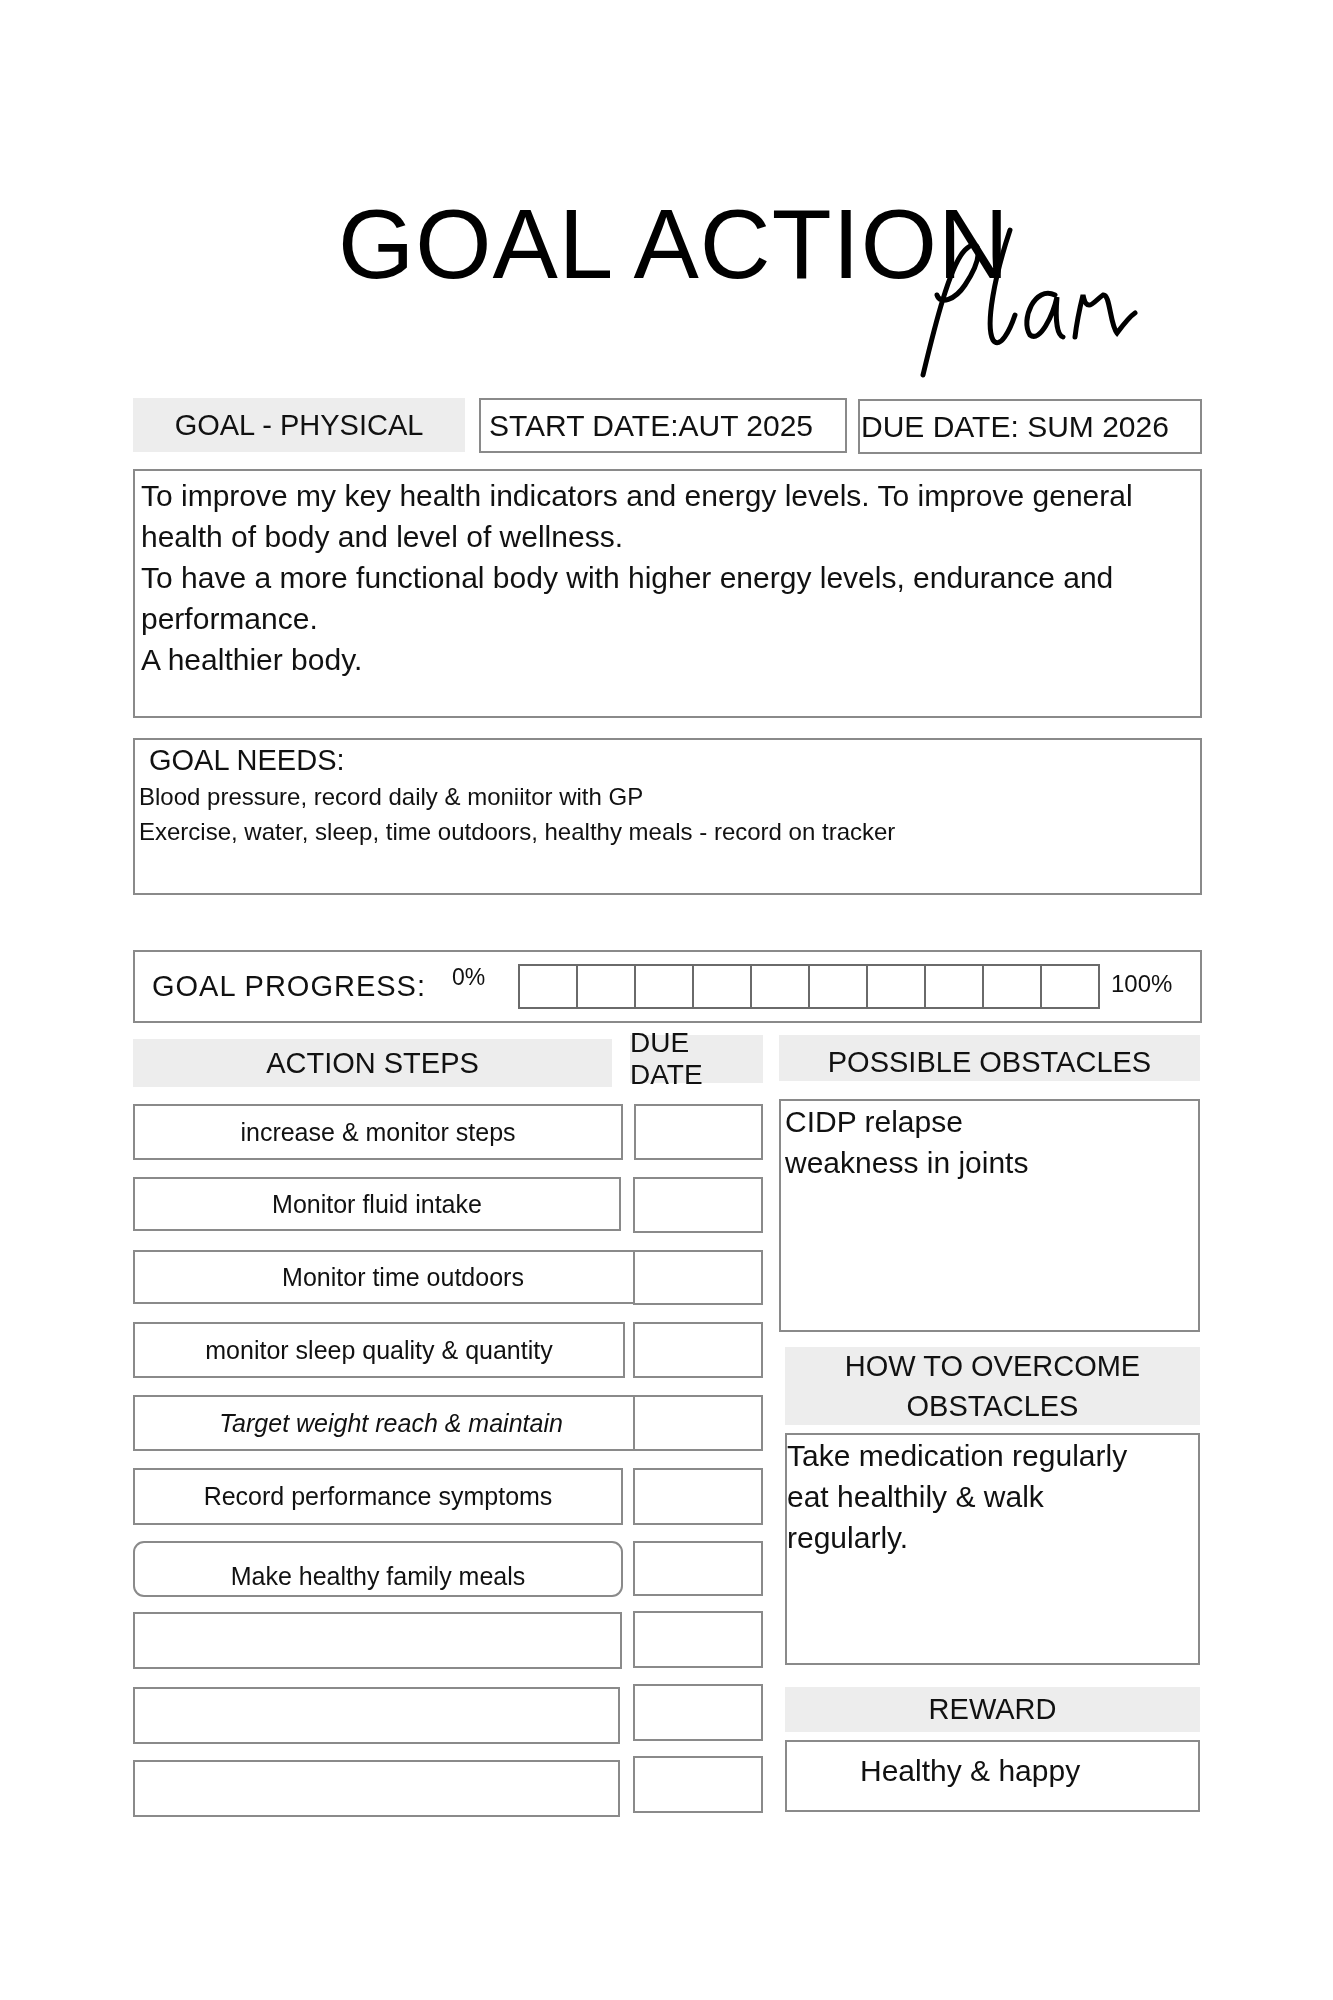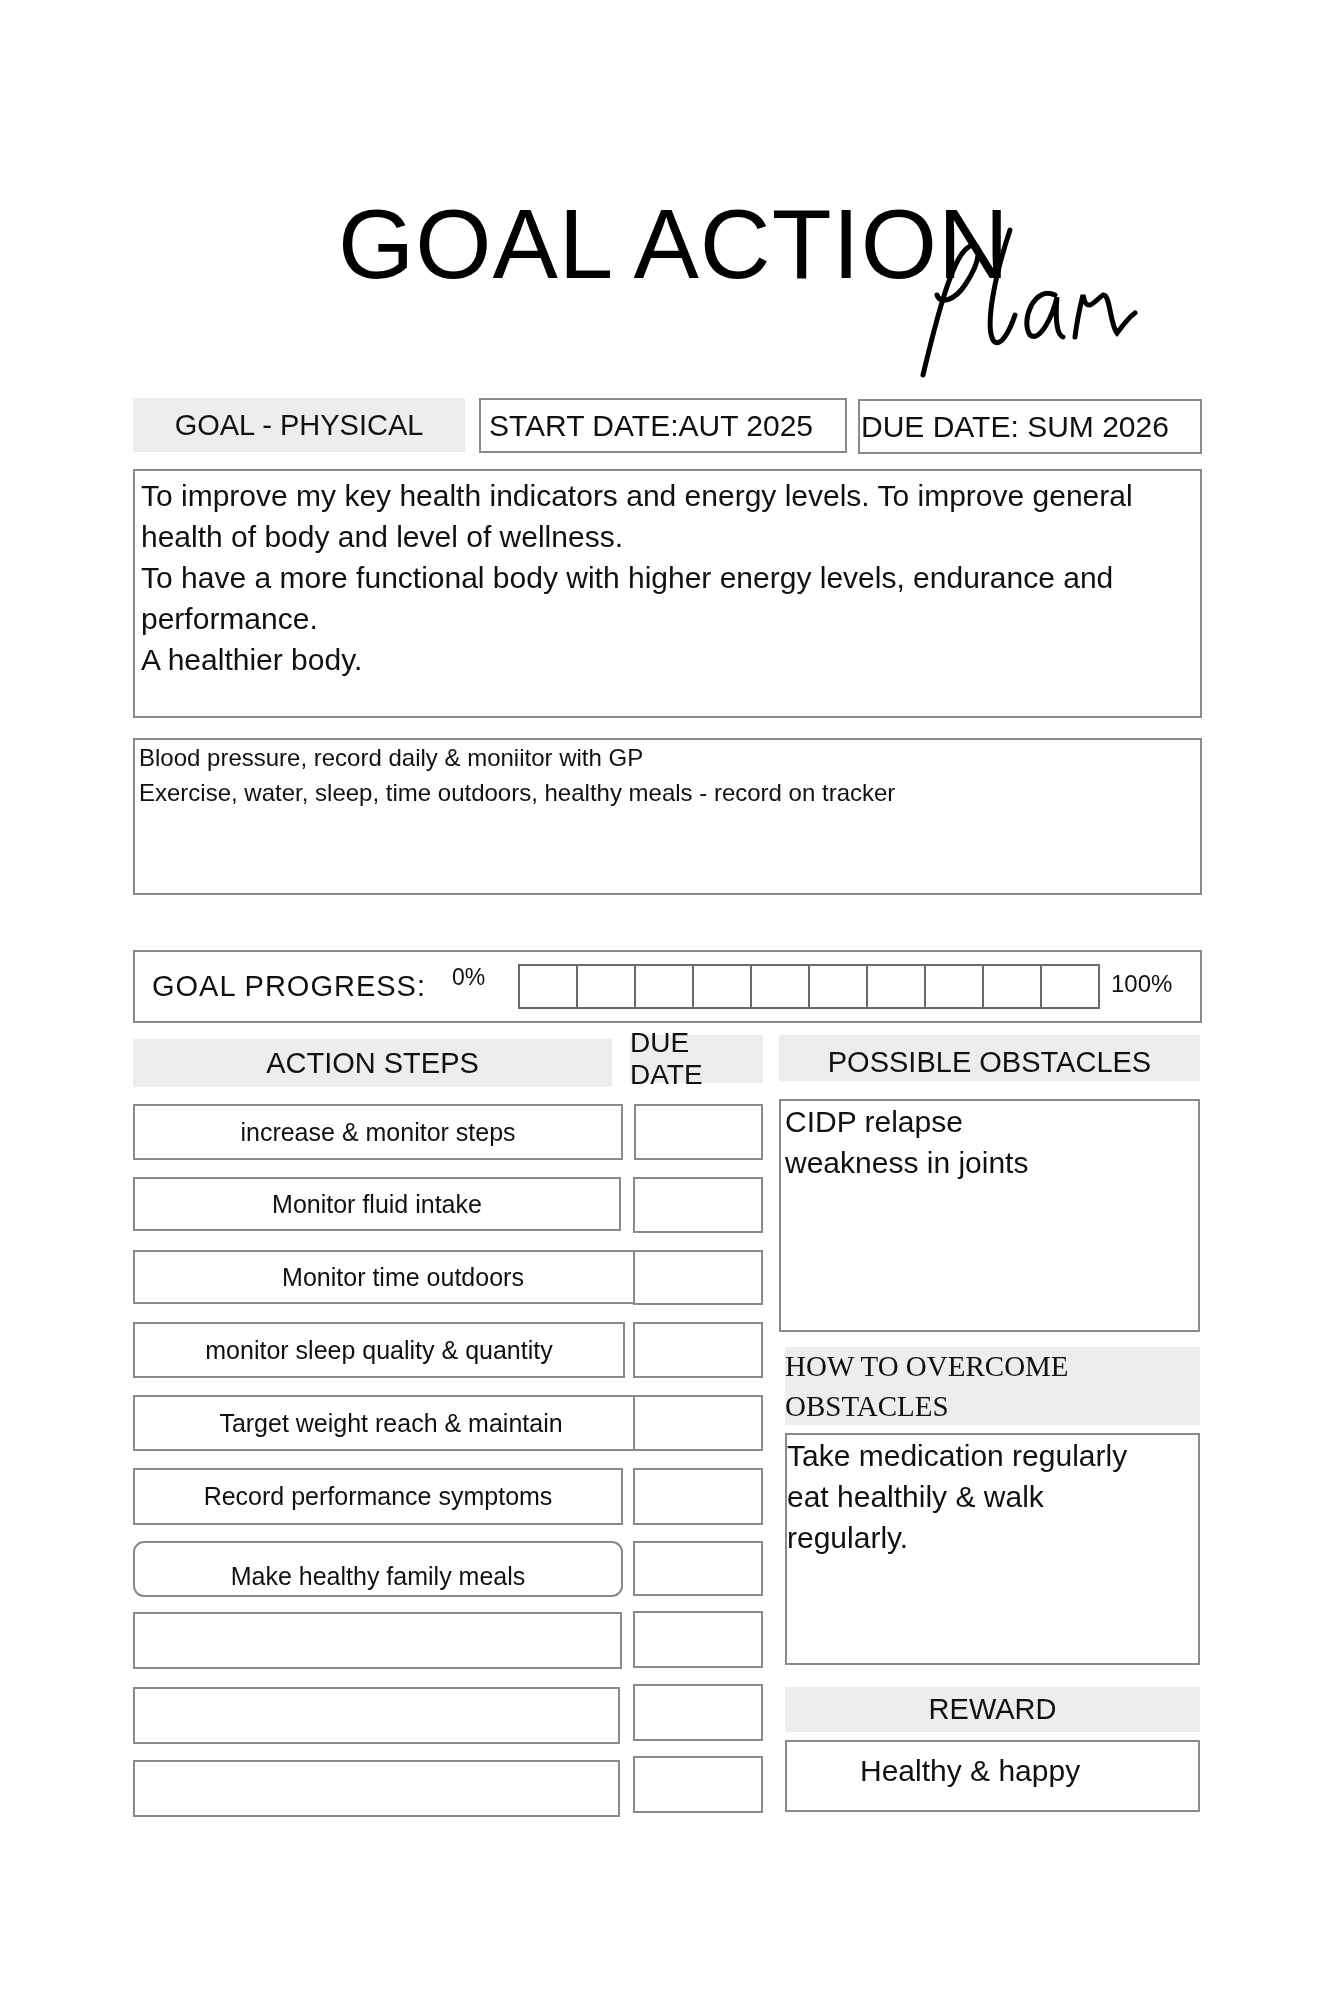--- a/index.html
+++ b/index.html
@@ -34,20 +34,21 @@
 
 <div class="abs grey hdr" style="left:133px;top:398px;width:332px;height:54px;">GOAL - PHYSICAL</div>
 <div class="abs box cell-text" style="left:479px;top:398px;width:368px;height:55px;">START DATE:AUT 2025</div>
 <div class="abs box cell-text" style="left:858px;top:399px;width:344px;height:55px;padding-left:1px;">DUE DATE: SUM 2026</div>
 
 <div class="abs box para" style="left:133px;top:469px;width:1069px;height:249px;">To improve my key health indicators and energy levels. To improve general health of body and level of wellness.
 To have a more functional body with higher energy levels, endurance and performance.
 A healthier body.</div>
 
 <div class="abs box" style="left:133px;top:738px;width:1069px;height:157px;">
+  <div style="font-size:29px;padding:0 0 0 14px;line-height:38px;margin-top:1px;">GOAL NEEDS:</div>
   <div class="small" style="padding-left:4px;">Blood pressure, record daily &amp; moniitor with GP
 Exercise, water, sleep, time outdoors, healthy meals - record on tracker</div>
 </div>
 
 <div class="abs box" style="left:133px;top:950px;width:1069px;height:73px;">
   <div class="abs" style="left:17px;top:18px;font-size:29px;letter-spacing:1px;">GOAL PROGRESS:</div>
   <div class="abs" style="left:317px;top:12px;font-size:23px;">0%</div>
   <div class="abs progress-bar" style="left:383px;top:12px;width:582px;height:45px;border:2px solid #6a6a6a;box-sizing:border-box;">
     <div class="seg"></div>
     <div class="seg"></div>
@@ -71,21 +72,21 @@
 
 <div class="abs box step" style="left:133px;top:1177px;width:488px;height:54px;">Monitor fluid intake</div>
 <div class="abs box" style="left:633px;top:1177px;width:130px;height:56px;"></div>
 
 <div class="abs box step" style="left:133px;top:1250px;width:540px;height:54px;">Monitor time outdoors</div>
 <div class="abs box" style="left:633px;top:1250px;width:130px;height:55px;"></div>
 
 <div class="abs box step" style="left:133px;top:1322px;width:492px;height:56px;">monitor sleep quality &amp; quantity</div>
 <div class="abs box" style="left:633px;top:1322px;width:130px;height:56px;"></div>
 
-<div class="abs box step" style="left:133px;top:1395px;width:516px;height:56px;">Target weight reach &amp; maintain</div>
+<div class="abs box step" style="left:133px;top:1395px;width:516px;height:56px;font-style:italic;">Target weight reach &amp; maintain</div>
 <div class="abs box" style="left:633px;top:1395px;width:130px;height:56px;"></div>
 
 <div class="abs box step" style="left:133px;top:1468px;width:490px;height:57px;">Record performance symptoms</div>
 <div class="abs box" style="left:633px;top:1468px;width:130px;height:57px;"></div>
 
 <div class="abs box step" style="left:133px;top:1541px;width:490px;height:56px;padding-top:14px;border-radius:11px;">Make healthy family meals</div>
 <div class="abs box" style="left:633px;top:1541px;width:130px;height:55px;"></div>
 
 <div class="abs box step" style="left:133px;top:1612px;width:489px;height:57px;"></div>
 <div class="abs box" style="left:633px;top:1611px;width:130px;height:57px;"></div>
@@ -93,19 +94,19 @@
 <div class="abs box step" style="left:133px;top:1687px;width:487px;height:57px;"></div>
 <div class="abs box" style="left:633px;top:1684px;width:130px;height:57px;"></div>
 
 <div class="abs box step" style="left:133px;top:1760px;width:487px;height:57px;"></div>
 <div class="abs box" style="left:633px;top:1756px;width:130px;height:57px;"></div>
 
 <div class="abs grey hdr" style="left:779px;top:1035px;width:421px;height:46px;padding-top:8px;">POSSIBLE OBSTACLES</div>
 <div class="abs box para" style="left:779px;top:1099px;width:421px;height:233px;padding:0 4px;">CIDP relapse
 weakness in joints</div>
 
-<div class="abs grey hdr" style="left:785px;top:1347px;width:415px;height:78px;line-height:40px;font-family:Liberation Serif, serif;">HOW TO OVERCOME OBSTACLES</div>
+<div class="abs grey hdr" style="left:785px;top:1347px;width:415px;height:78px;text-align:center;line-height:40px;">HOW TO OVERCOME OBSTACLES</div>
 <div class="abs box para" style="left:785px;top:1433px;width:415px;height:232px;padding:0 0;line-height:41px;">Take medication regularly
 eat healthily &amp; walk
 regularly.</div>
 
 <div class="abs grey hdr" style="left:785px;top:1687px;width:415px;height:45px;">REWARD</div>
 <div class="abs box" style="left:785px;top:1740px;width:415px;height:72px;font-size:30px;padding:12px 0 0 73px;">Healthy &amp; happy</div>
 
 </body></html>

